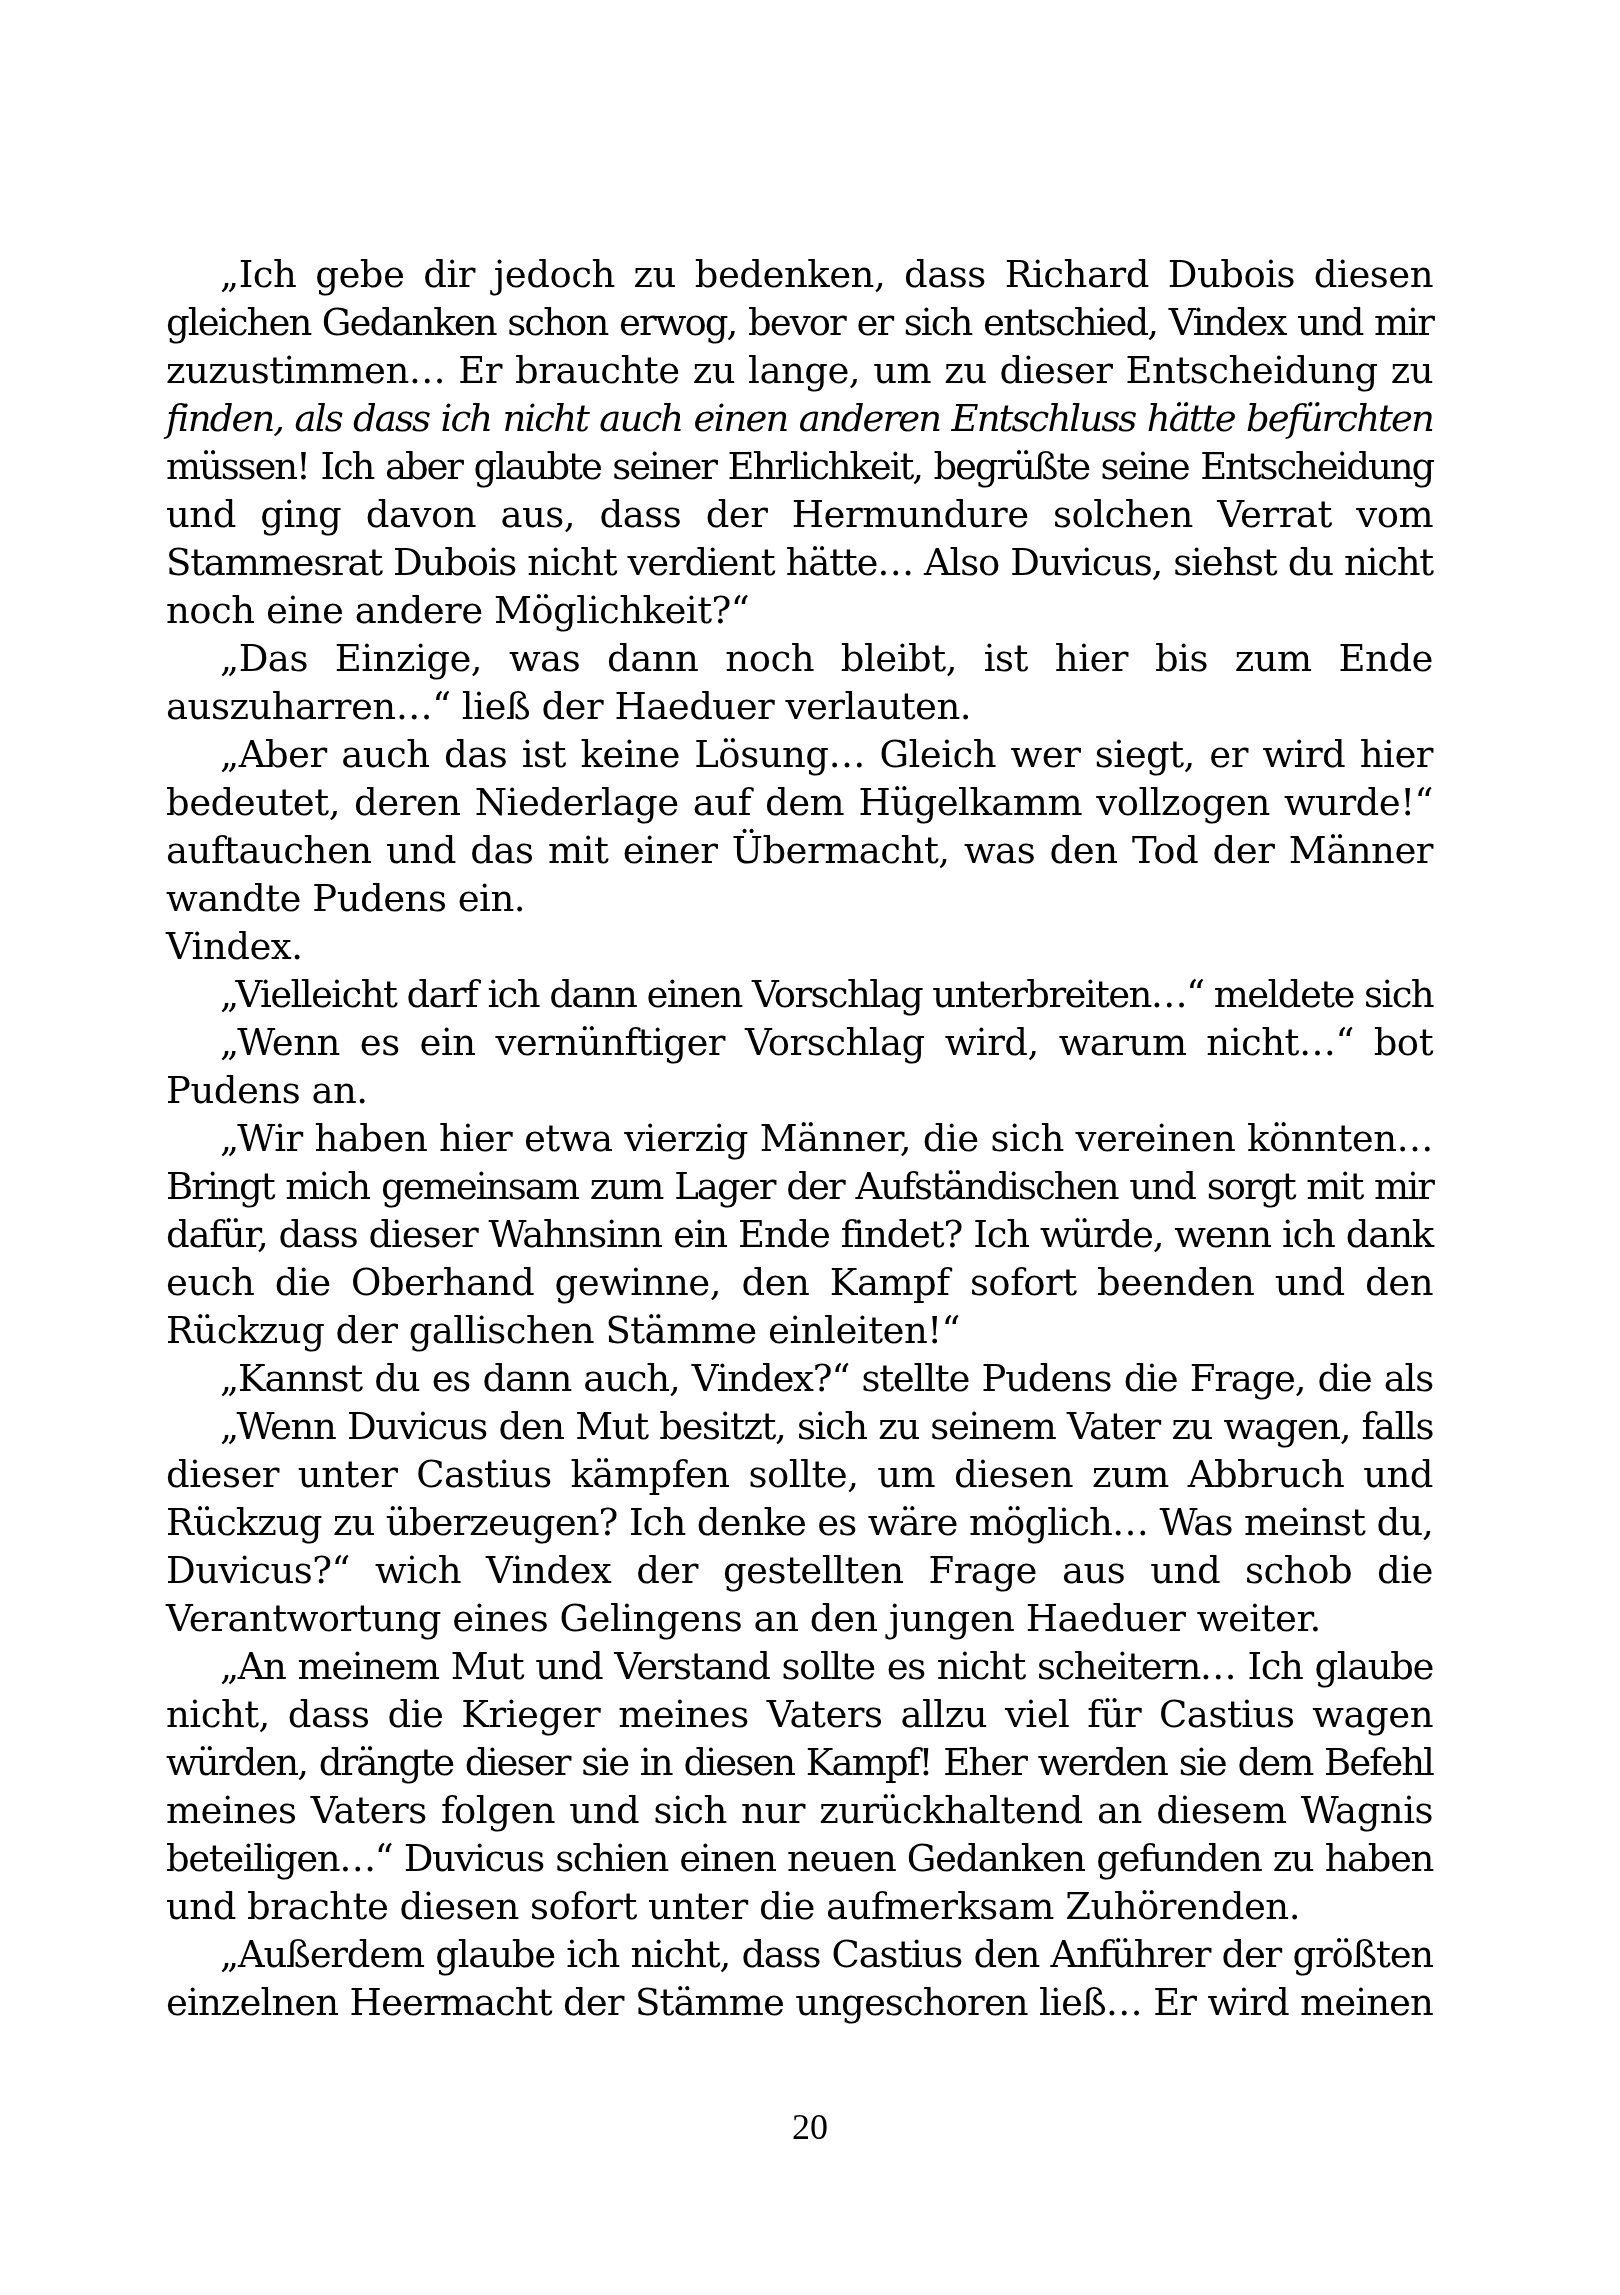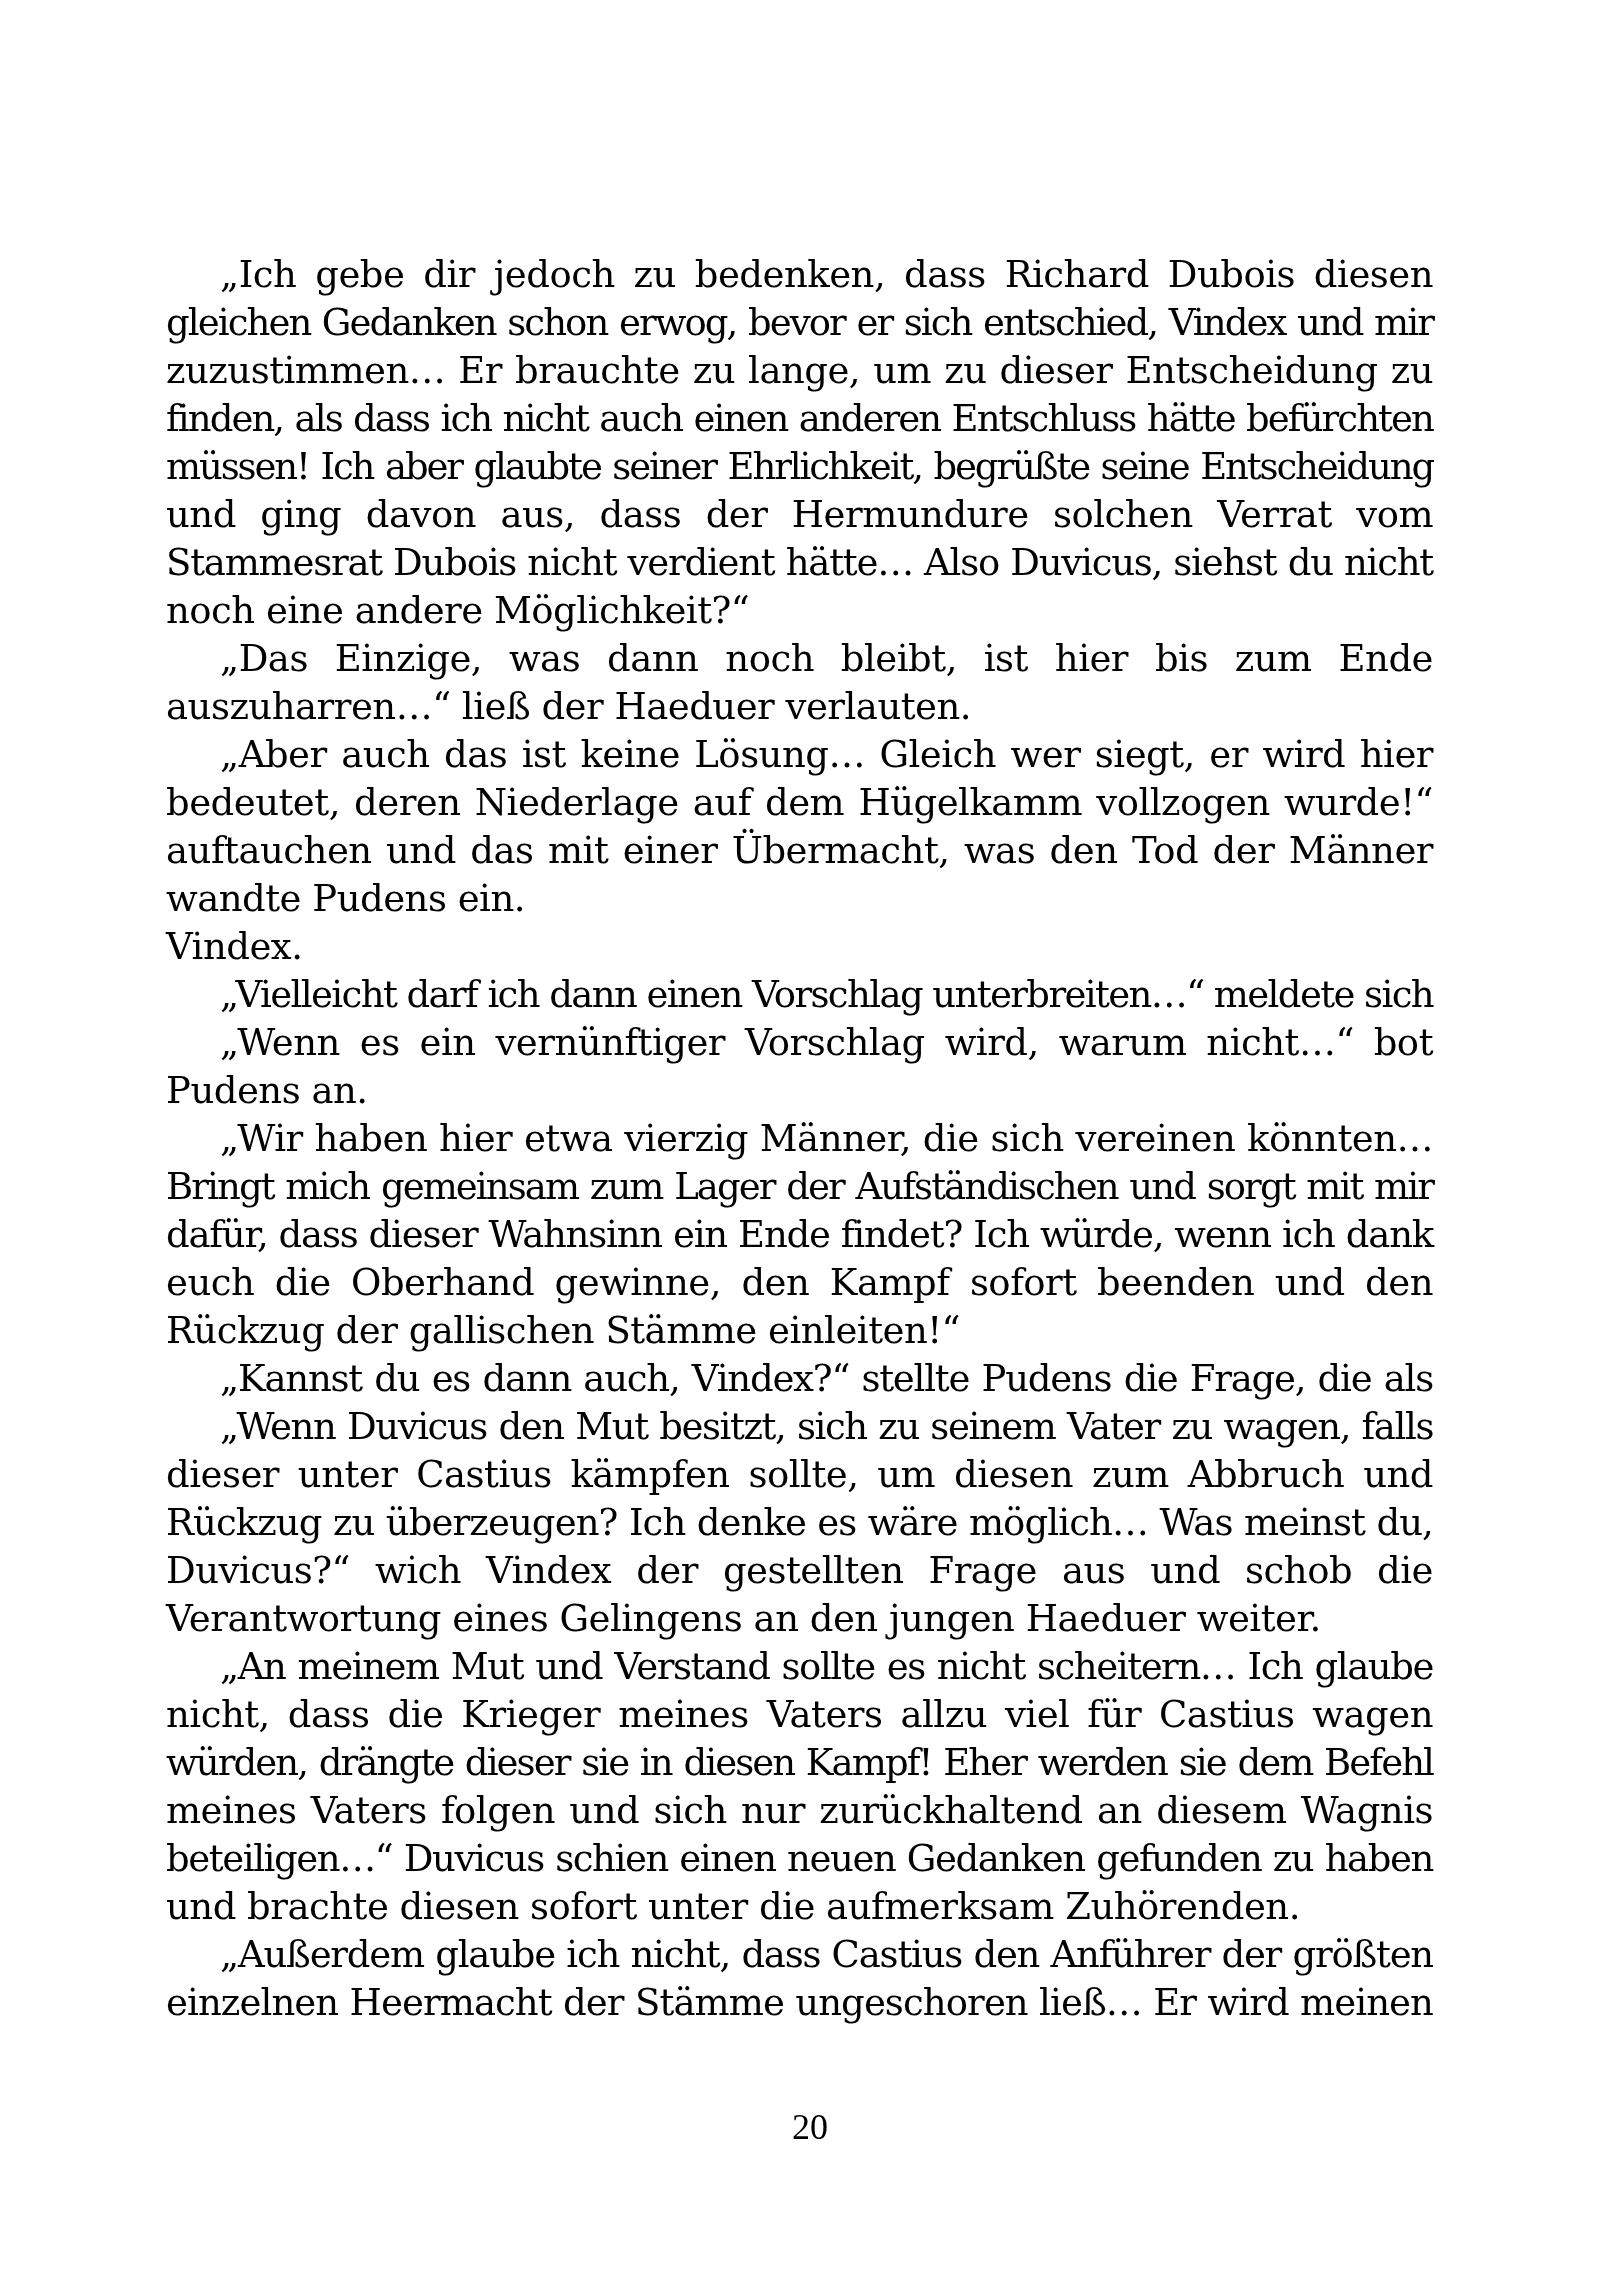--- a/index.html
+++ b/index.html
@@ -40,21 +40,21 @@
   </style>
 </head>
 <body>
 
 <div class="page">
   <div class="text-block" id="text-block">
       <div class="paragraph">
         <span class="line indent">„Ich gebe dir jedoch zu bedenken, dass Richard Dubois diesen</span>
         <span class="line" style="letter-spacing: -1.9px;">gleichen Gedanken schon erwog, bevor er sich entschied, Vindex und mir</span>
         <span class="line">zuzustimmen… Er brauchte zu lange, um zu dieser Entscheidung zu</span>
-        <span class="line" style="letter-spacing: -1.9px;">finden, als dass ich nicht auch einen anderen Entschluss hätte befürchten</span>
+        <span class="line" style="letter-spacing: -1.9px; font-style: italic;">finden, als dass ich nicht auch einen anderen Entschluss hätte befürchten</span>
         <span class="line" style="letter-spacing: -2.1px;">müssen! Ich aber glaubte seiner Ehrlichkeit, begrüßte seine Entscheidung</span>
         <span class="line">und ging davon aus, dass der Hermundure solchen Verrat vom</span>
         <span class="line" style="letter-spacing: -1.2px;">Stammesrat Dubois nicht verdient hätte… Also Duvicus, siehst du nicht</span>
         <span class="line last">noch eine andere Möglichkeit?“</span>
       </div>
       <div class="paragraph">
         <span class="line indent">„Das Einzige, was dann noch bleibt, ist hier bis zum Ende</span>
         <span class="line last">auszuharren…“ ließ der Haeduer verlauten.</span>
       </div>
       <div class="paragraph">

